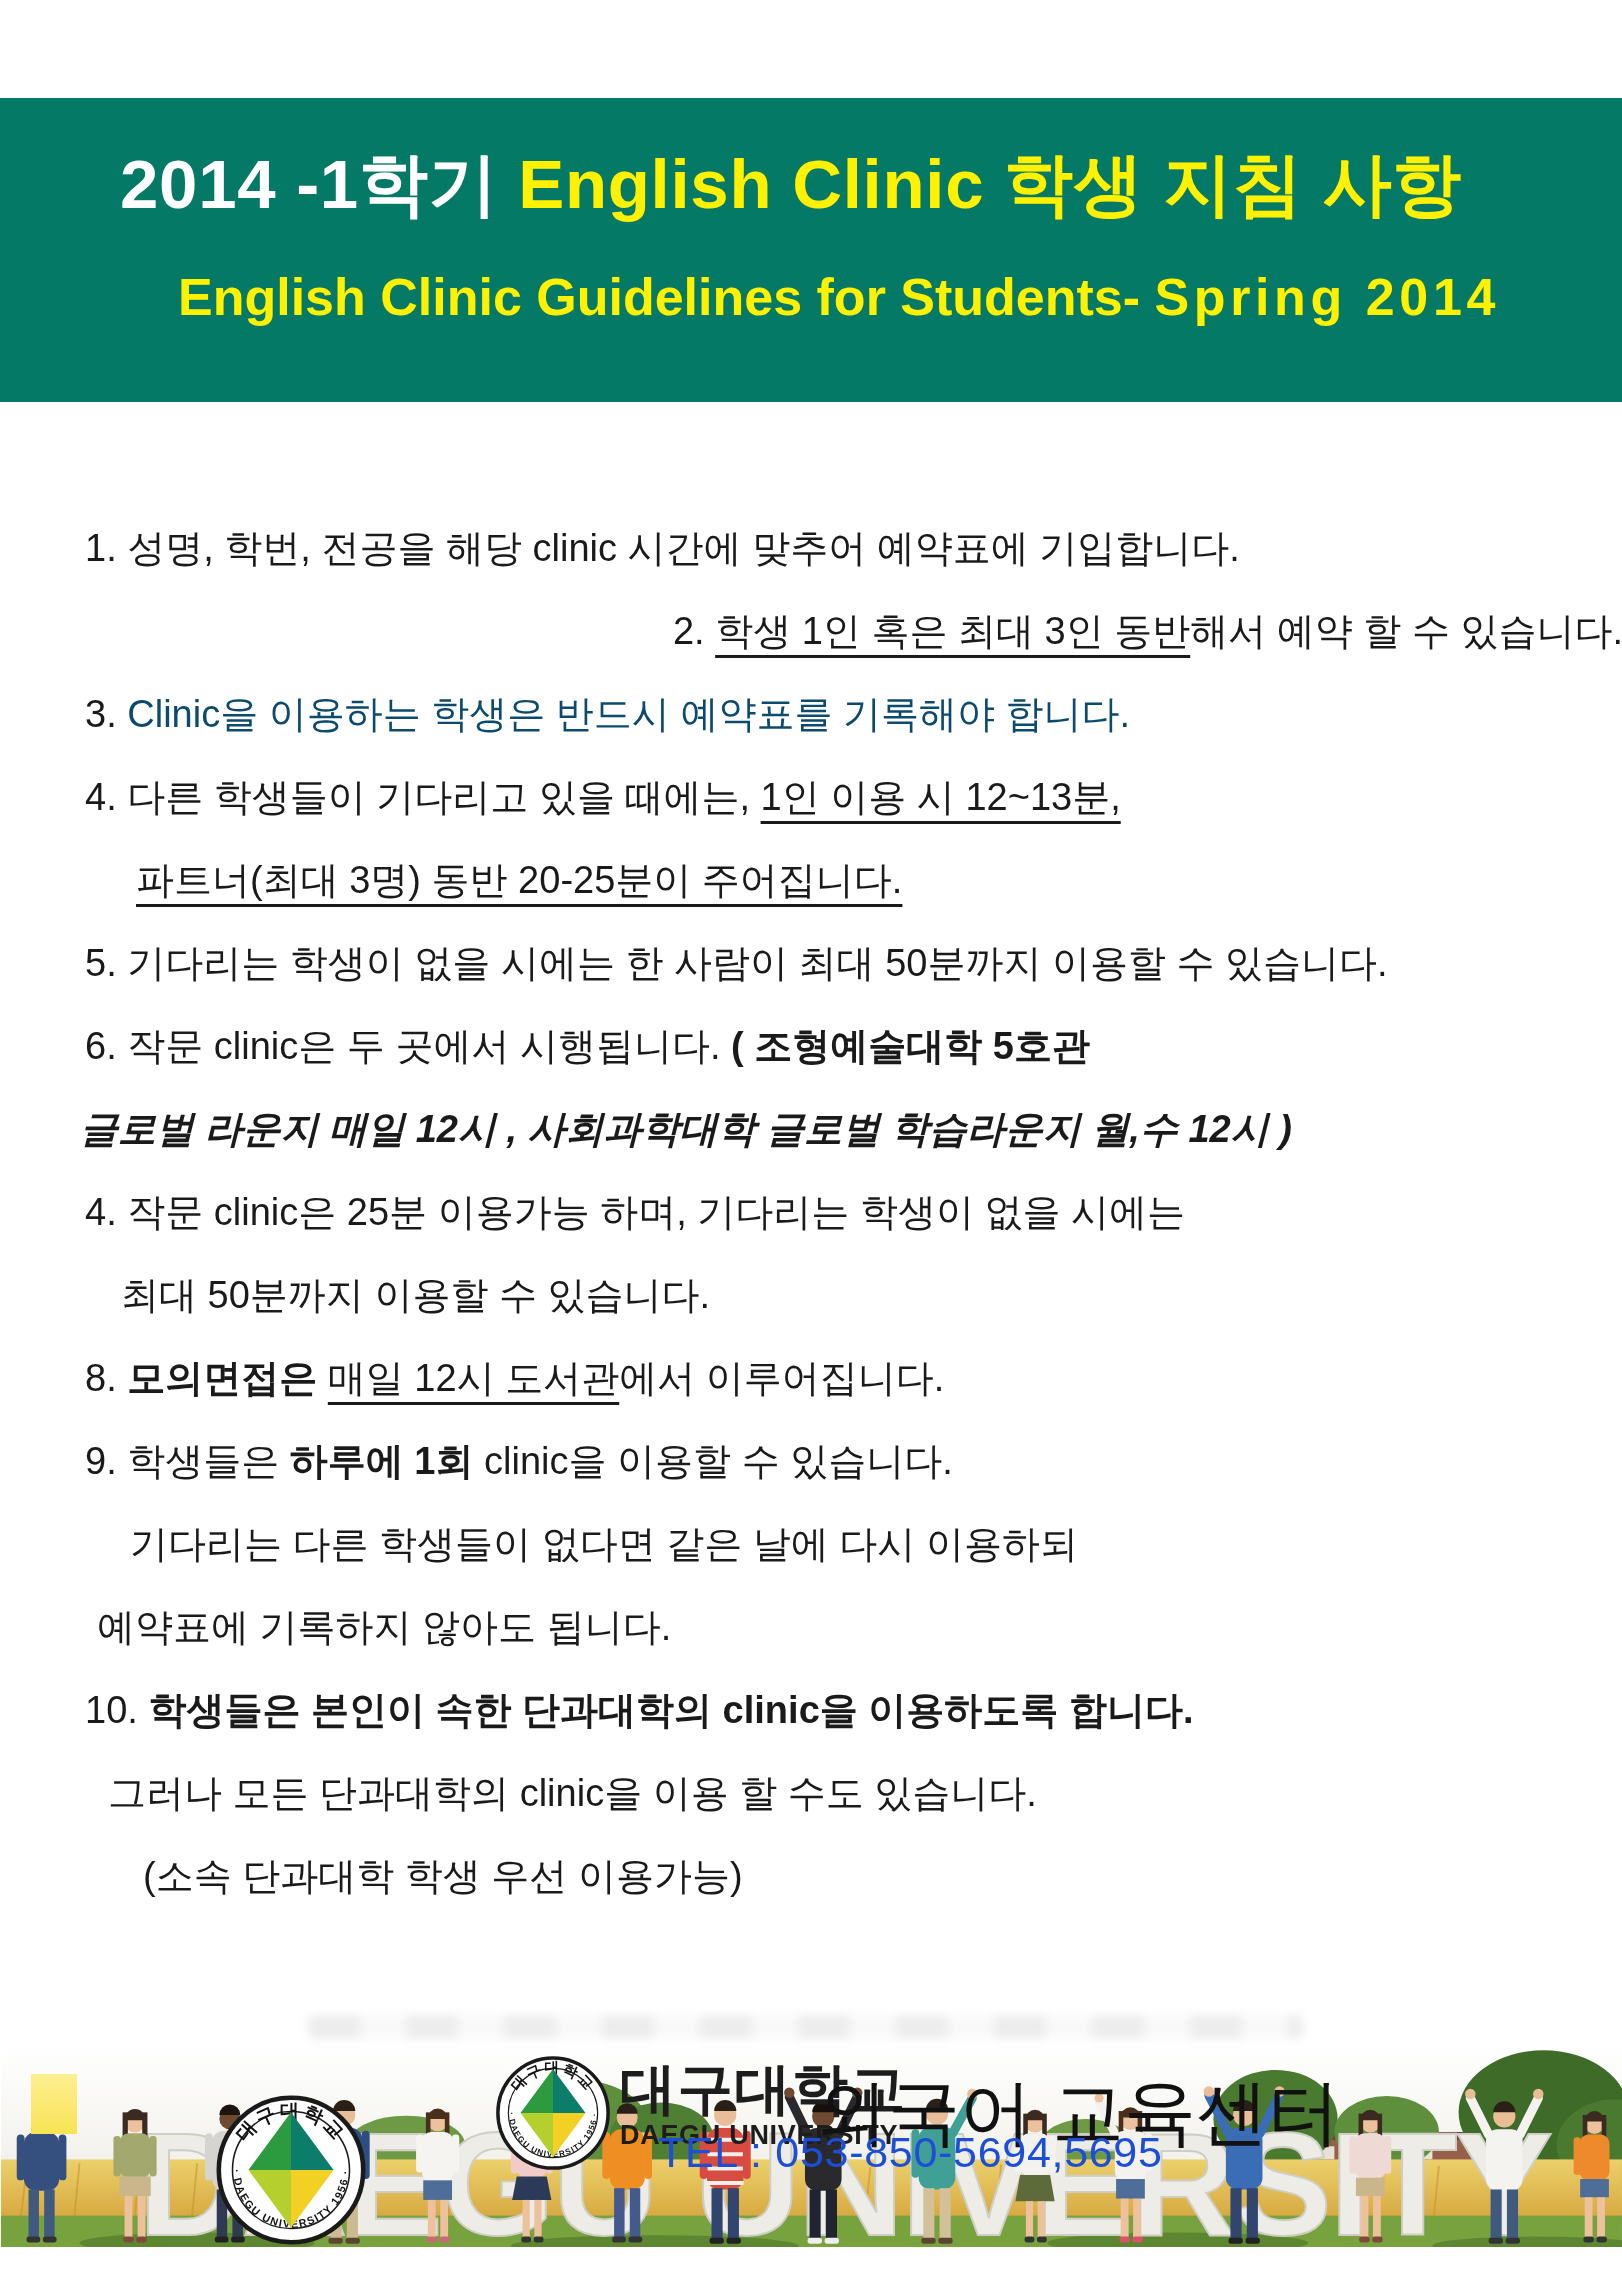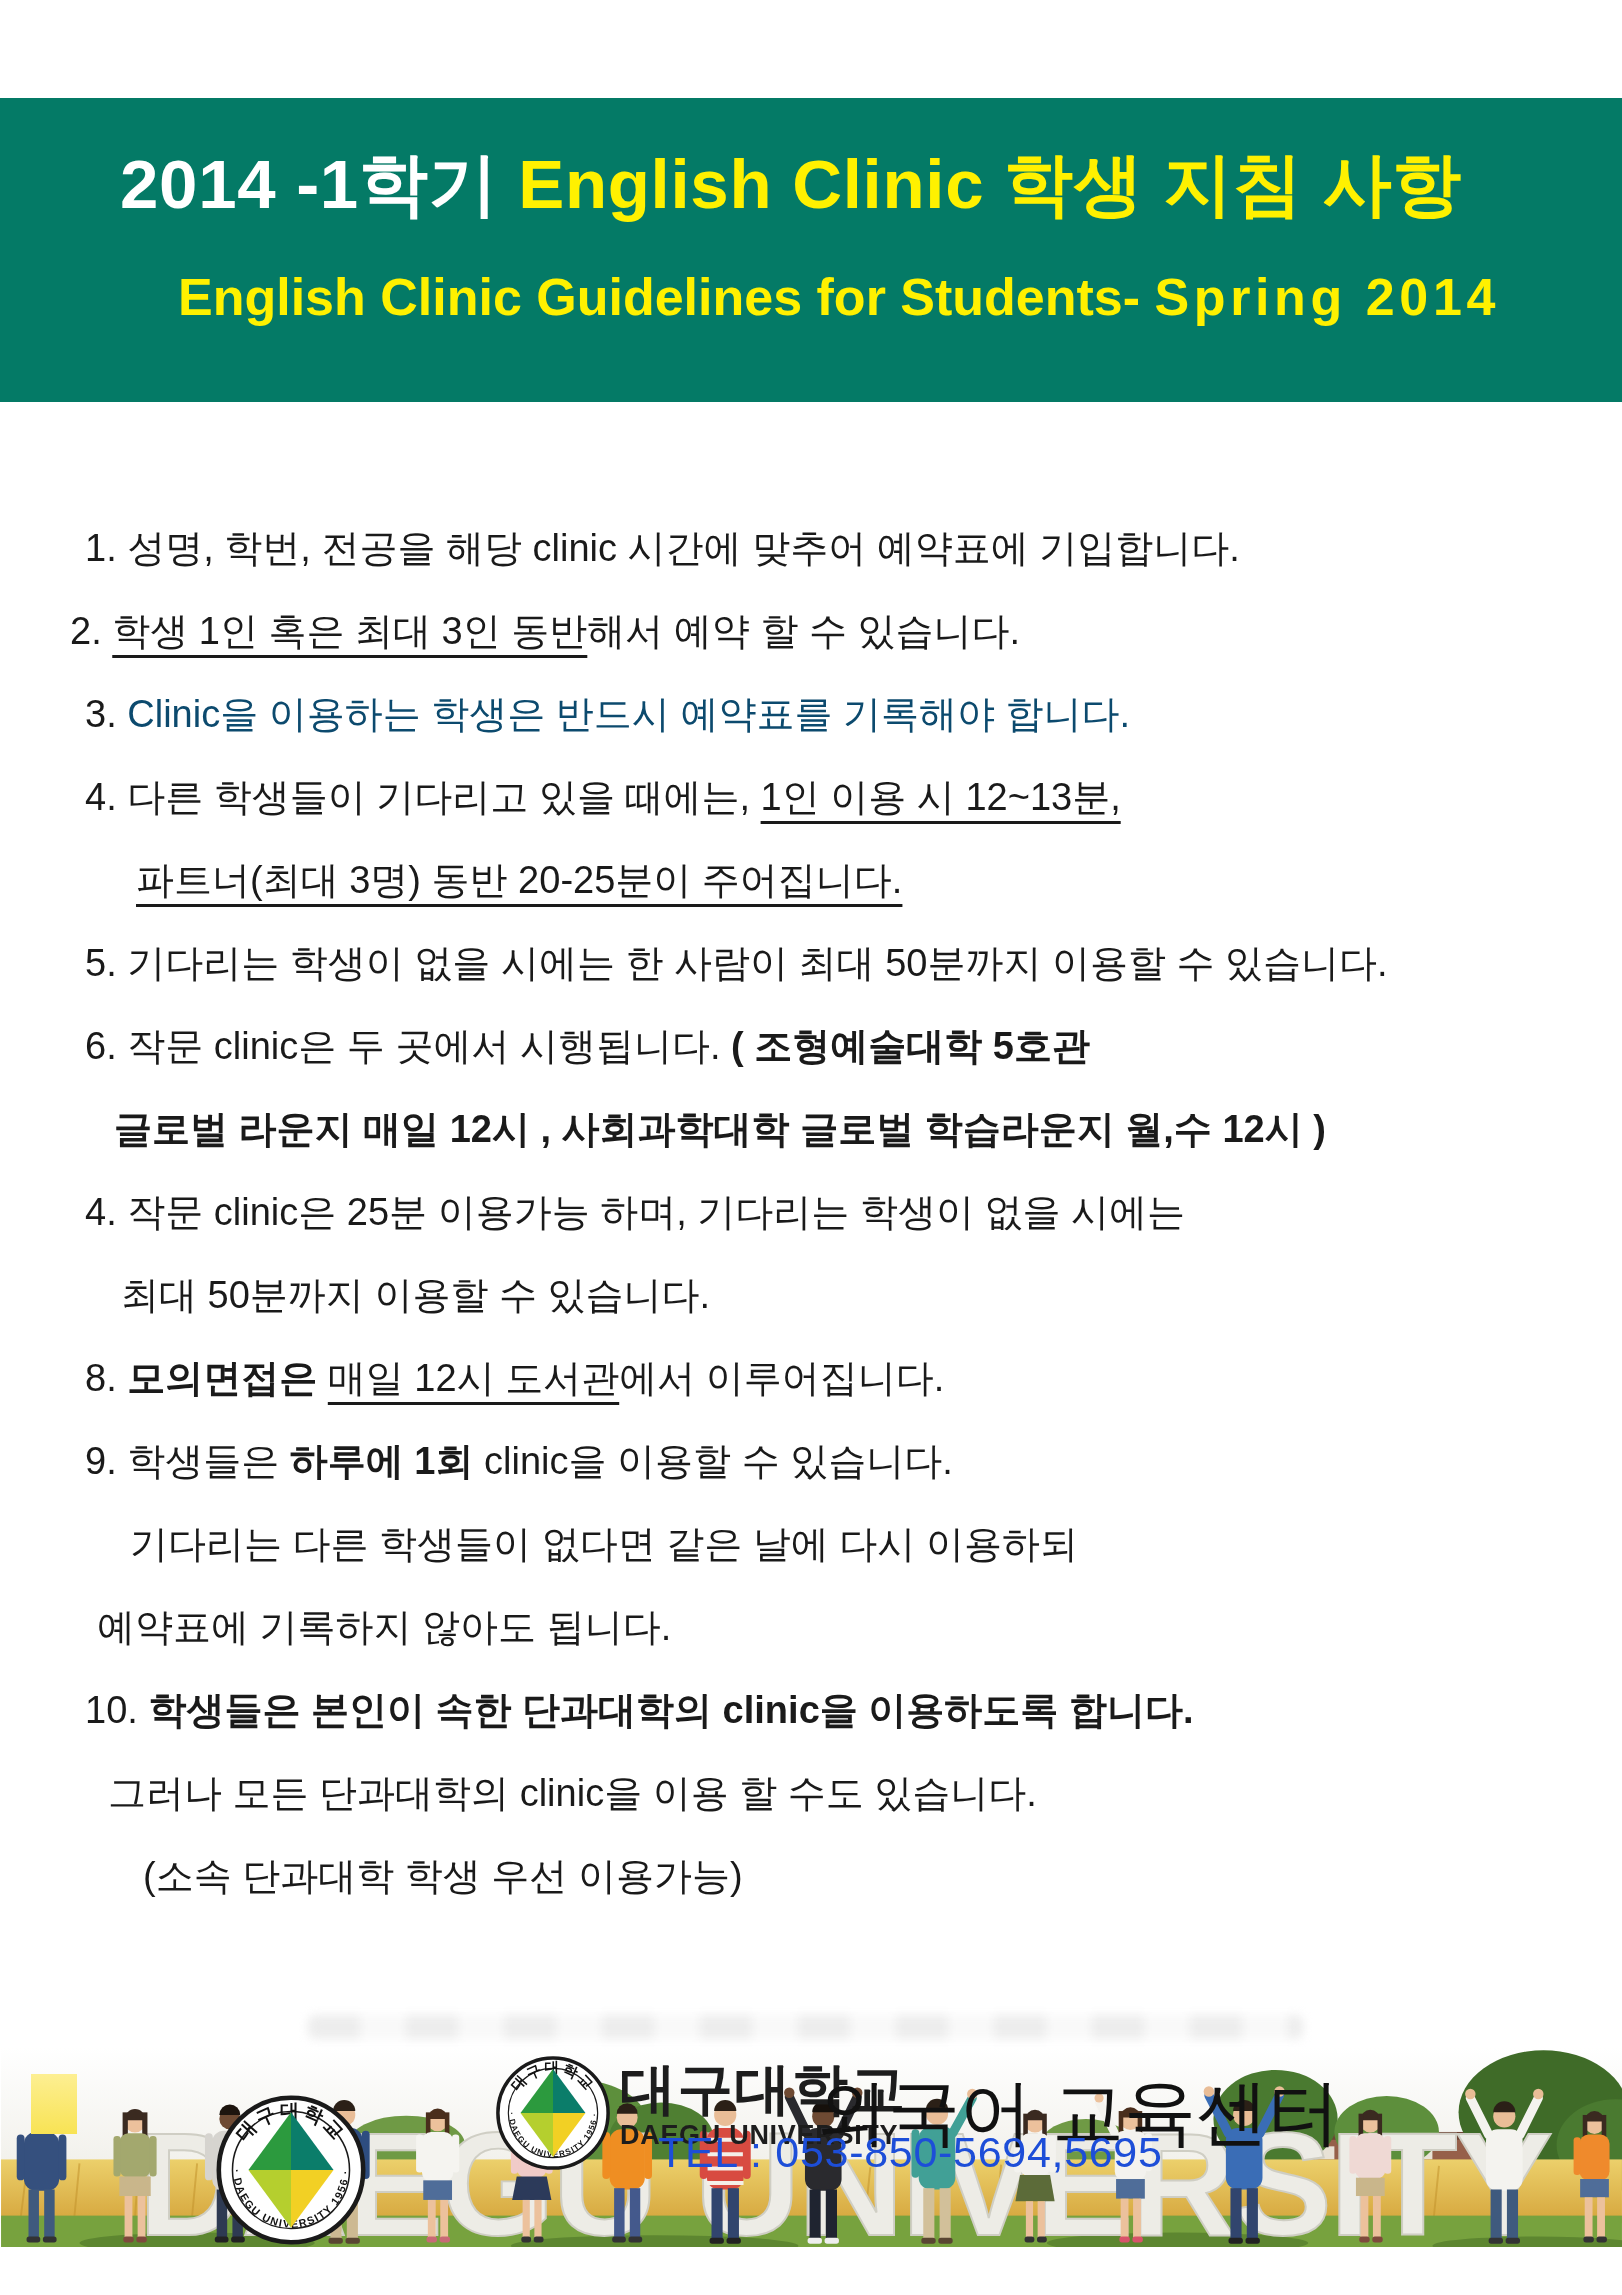--- a/index.html
+++ b/index.html
@@ -43,27 +43,27 @@
     <div class="t1"><span style="color: rgb(255, 255, 255);">2014 -1학기 </span><span style="color: rgb(255, 241, 0);">English Clinic 학생 지침 사항</span></div>
     <div class="t2">
       <span class="sp1">English Clinic Guidelines for Students-</span>
       <span> </span>
       <span class="sp2">Spring 2014</span>
     </div>
   </div>
 
   <div class="list">
       <div class="line" style="padding-left: 85px;"><span>1. 성명, 학번, 전공을 해당 clinic 시간에 맞추어 예약표에 기입합니다.</span></div>
-      <div class="line" style="padding-left: 70px;"><span>2. </span><span class="u">학생 1인 혹은 최대 3인 동반</span><span>해서 예약 할 수 있습니다.</span></div>
+      <div class="line" style="padding-left: 35px; text-align: right;"><span>2. </span><span class="u">학생 1인 혹은 최대 3인 동반</span><span>해서 예약 할 수 있습니다.</span></div>
       <div class="line" style="padding-left: 85px;"><span>3. </span><span class="r">Clinic을 이용하는 학생은 반드시 예약표를 기록해야 합니다.</span></div>
       <div class="line" style="padding-left: 85px;"><span>4. 다른 학생들이 기다리고 있을 때에는, </span><span class="u">1인 이용 시 12~13분,</span></div>
       <div class="line" style="padding-left: 136px;"><span class="u">파트너(최대 3명) 동반 20-25분이 주어집니다.</span></div>
       <div class="line" style="padding-left: 85px;"><span>5. 기다리는 학생이 없을 시에는 한 사람이 최대 50분까지 이용할 수 있습니다.</span></div>
       <div class="line" style="padding-left: 85px;"><span>6. 작문 clinic은 두 곳에서 시행됩니다.  </span><span class="b">( 조형예술대학 5호관</span></div>
-      <div class="line" style="padding-left: 114px;"><span class="b">글로벌 라운지 매일 12시 , 사회과학대학 글로벌 학습라운지 월,수 12시 )</span></div>
+      <div class="line" style="padding-left: 80px; font-style: italic;"><span class="b">글로벌 라운지 매일 12시 , 사회과학대학 글로벌 학습라운지 월,수 12시 )</span></div>
       <div class="line" style="padding-left: 85px;"><span>4. 작문 clinic은 25분 이용가능 하며, 기다리는 학생이 없을 시에는</span></div>
       <div class="line" style="padding-left: 121px;"><span>최대 50분까지 이용할 수 있습니다.</span></div>
       <div class="line" style="padding-left: 85px;"><span>8. </span><span class="b">모의면접은</span><span> </span><span class="u">매일 12시 도서관</span><span>에서 이루어집니다.</span></div>
       <div class="line" style="padding-left: 85px;"><span>9. 학생들은 </span><span class="b">하루에 1회</span><span> clinic을 이용할 수 있습니다.</span></div>
       <div class="line" style="padding-left: 130px;"><span>기다리는 다른 학생들이 없다면 같은 날에 다시 이용하되</span></div>
       <div class="line" style="padding-left: 97px;"><span>예약표에 기록하지 않아도 됩니다.</span></div>
       <div class="line" style="padding-left: 85px;"><span>10. </span><span class="b">학생들은 본인이 속한 단과대학의 clinic을 이용하도록 합니다.</span></div>
       <div class="line" style="padding-left: 108px;"><span>그러나 모든 단과대학의 clinic을 이용 할 수도 있습니다.</span></div>
       <div class="line" style="padding-left: 143px;"><span>(소속 단과대학 학생 우선 이용가능)</span></div>
     </div>

